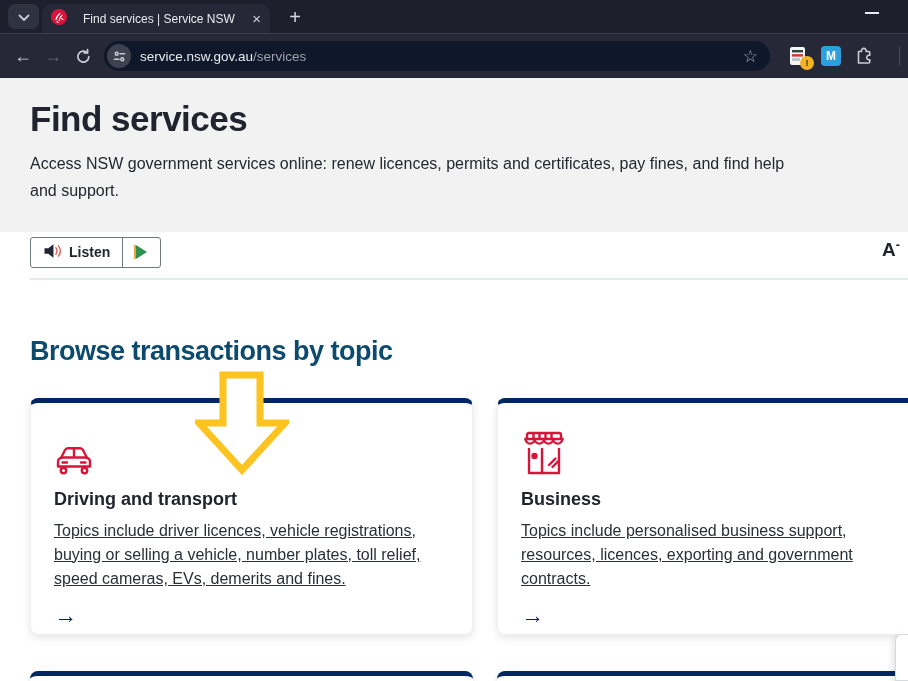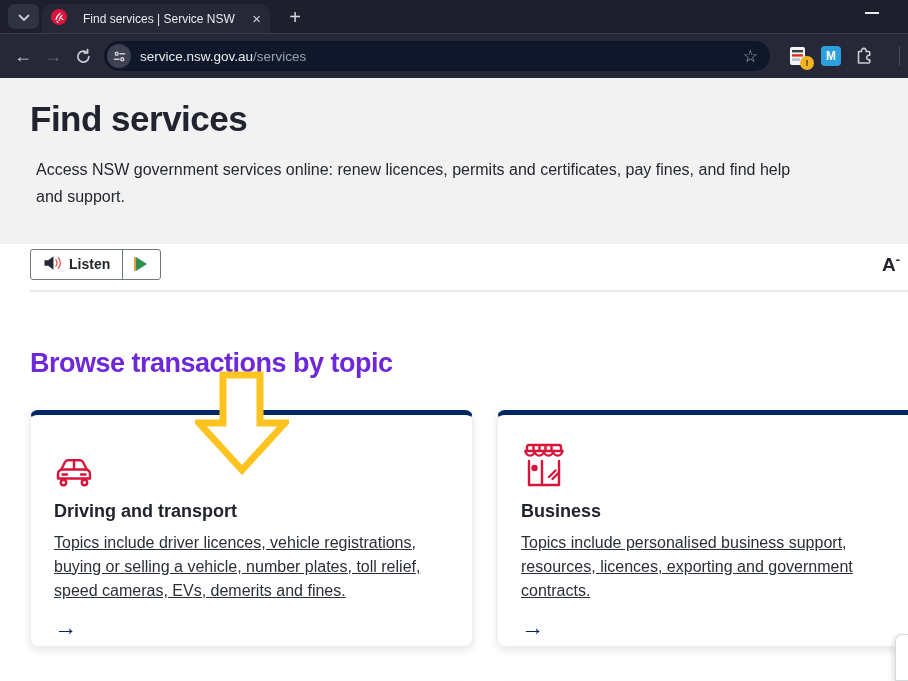--- a/index.html
+++ b/index.html
@@ -49,41 +49,41 @@
     position:absolute; right:-6px; bottom:-4px; width:14px; height:14px; border-radius:50%;
     background:#F2B424; color:#3A2E00; font-size:9px; font-weight:bold;
     display:flex; align-items:center; justify-content:center;
   }
   .ext-m { width:20px; height:20px; border-radius:4px; background:#2BA0DC; color:#fff;
     font-size:12px; font-weight:bold; display:flex; align-items:center; justify-content:center; }
   .toolbar-divider { width:1px; height:20px; background:#474B58; margin-left:12px; }
 
   
   .hero { background:#F2F2F3; padding:22px 30px 28px; }
-  .hero h1 { margin:0 0 17px; font-size:35px; line-height:1.1; font-weight:bold;
+  .hero h1 { margin:0 0 11px; font-size:35px; line-height:1.1; font-weight:bold;
     color:#21242E; letter-spacing:-0.5px; }
-  .hero p { margin:6px; font-size:16px; line-height:27px; color:#23272E; max-width:780px; }
-
-  .listen-row { display:flex; justify-content:space-between; align-items:center;
+  .hero p { margin:0; font-size:16px; line-height:27px; color:#23272E; max-width:780px; }
+
+  .listen-row { display:flex; justify-content:space-between; 
     padding:5px 8px 0 30px; }
   .listen-btn { display:inline-flex; align-items:stretch; border:1px solid #6F787D;
     border-radius:3px; background:#fff; }
   .listen-main { display:flex; align-items:center; gap:7px; padding:5px 12px;
     border-right:1px solid #6F787D; font-size:14px; font-weight:bold; color:#22272B; }
   .listen-play { display:flex; align-items:center; padding:5px 13px; }
   .play-shape { width:0; height:0; border-left:11px solid #2E9150;
     border-top:7px solid transparent; border-bottom:7px solid transparent;
     border-right:0; box-shadow:-2px 0 0 #E8A33D; }
   .text-size-ctl { font-size:19px; font-weight:bold; color:#21242E; }
   .text-size-ctl sup { font-size:13px; }
 
   .rule { border:0; border-top:2px solid #E7EAEC; margin:10px 0 0 30px; }
 
   .section-heading { margin:56px 30px 0; font-size:27px; line-height:1.15; font-weight:bold;
-    color:#6d28d9; letter-spacing:-0.5px; }
+    color:#0c4a6e; letter-spacing:-0.5px; }
 
   .cards-row { display:flex; gap:24px; margin:31px 0 0 30px; }
   .card {
     flex:0 0 443px; width:443px; height:237px; background:#fff;
     border:1px solid #EEEEF0; border-top:5px solid #002664; border-radius:8px;
     box-shadow:0 3px 8px rgba(0,0,0,0.10); padding:26px 23px 0;
   }
   .card-icon { height:48px; display:flex; align-items:flex-end; margin-bottom:12px; }
   .card-title { margin:4px 0 9px; font-size:18px; font-weight:bold; color:#21242E; }
   .card-desc { margin:0; font-size:16px; line-height:24px; color:#2A2F36;text-decoration:underline; }

